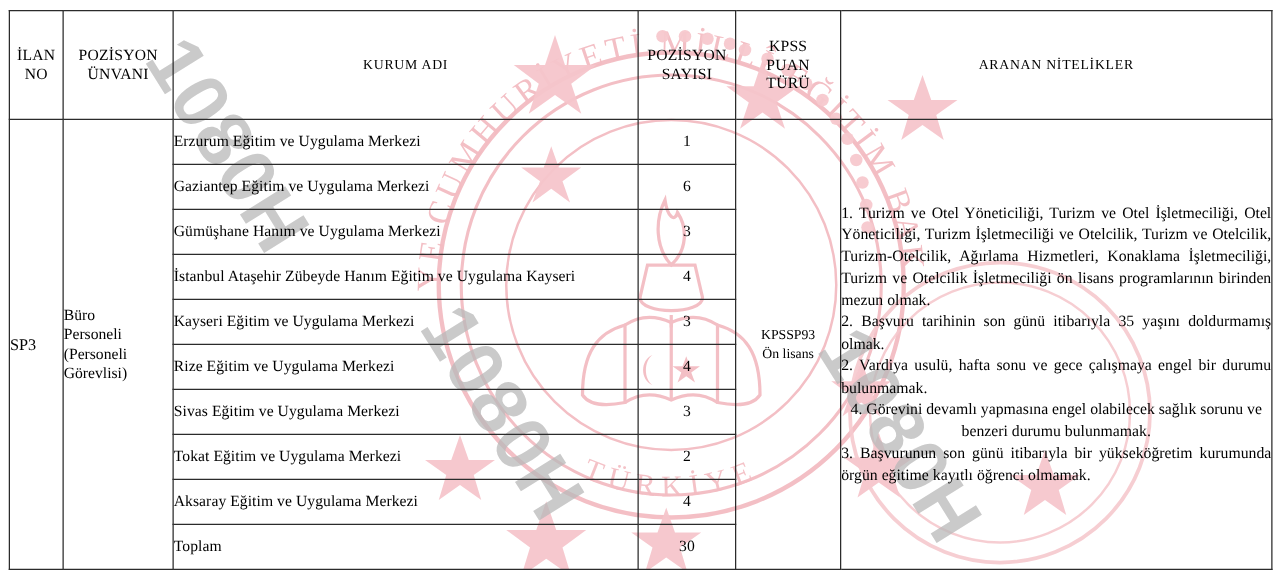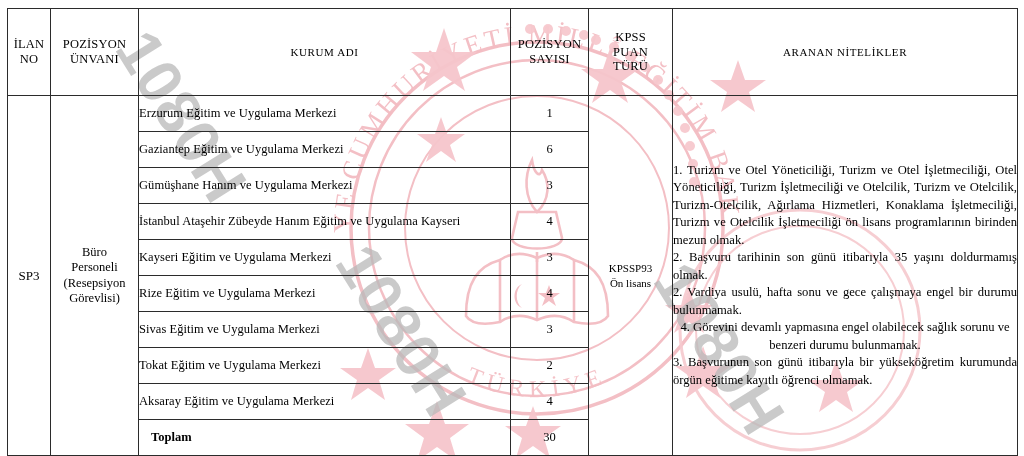--- a/index.html
+++ b/index.html
@@ -67,33 +67,32 @@
     text-align: center;
     font-size: 12.5px;
     line-height: 1.18;
     height: 86px;
     letter-spacing: .2px;
   }
   th.hdr-wide { font-size: 11px; letter-spacing: .6px; }
 
   td.ilan-cell,
   td.unvan-cell {
-    text-align: center;
     font-size: 13px;
     line-height: 1.22;
   }
   td.unvan-cell { font-size: 12.5px; }
 
   td.kurum-cell {
     font-size: 12.5px;
     padding: 0 0 0 8px;
     height: 35px;
     letter-spacing: .05px;
   }
-  td.kurum-cell.total { font-weight: bold; padding-left: 12px; }
+  td.kurum-cell.total { font-weight: normal; }
 
   td.sayi-cell {
     text-align: center;
     font-size: 12.5px;
     height: 35px;
   }
   td.sayi-cell.total { font-weight: normal; }
 
   td.kpss-cell {
     text-align: center;
@@ -233,21 +232,21 @@
         <th class="hdr hdr-wide">ARANAN NİTELİKLER</th>
       </tr>
     </thead>
 
     <tbody>
       <tr>
         <td class="ilan-cell" rowspan="10">SP3</td>
         <td class="unvan-cell" rowspan="10">
           <span class="nl">Büro</span>
           <span class="nl">Personeli</span>
-          <span class="nl">(Resepsiyon</span>
+          <span class="nl">(Personeli</span>
           <span class="nl">Görevlisi)</span>
         </td>
         <td class="kurum-cell">Erzurum Eğitim ve Uygulama Merkezi</td>
         <td class="sayi-cell">1</td>
         <td class="kpss-cell" rowspan="10">
           <span class="nl">KPSSP93</span>
           <span class="nl">Ön lisans</span>
         </td>
         <td class="nitelik-cell" rowspan="10">
           <p class="nitelik-item">1. Turizm ve Otel Yöneticiliği, Turizm ve Otel İşletmeciliği, Otel Yöneticiliği, Turizm İşletmeciliği ve Otelcilik, Turizm ve Otelcilik, Turizm-Otelcilik, Ağırlama Hizmetleri, Konaklama İşletmeciliği, Turizm ve Otelcilik İşletmeciliği ön lisans programlarının birinden mezun olmak.</p>

